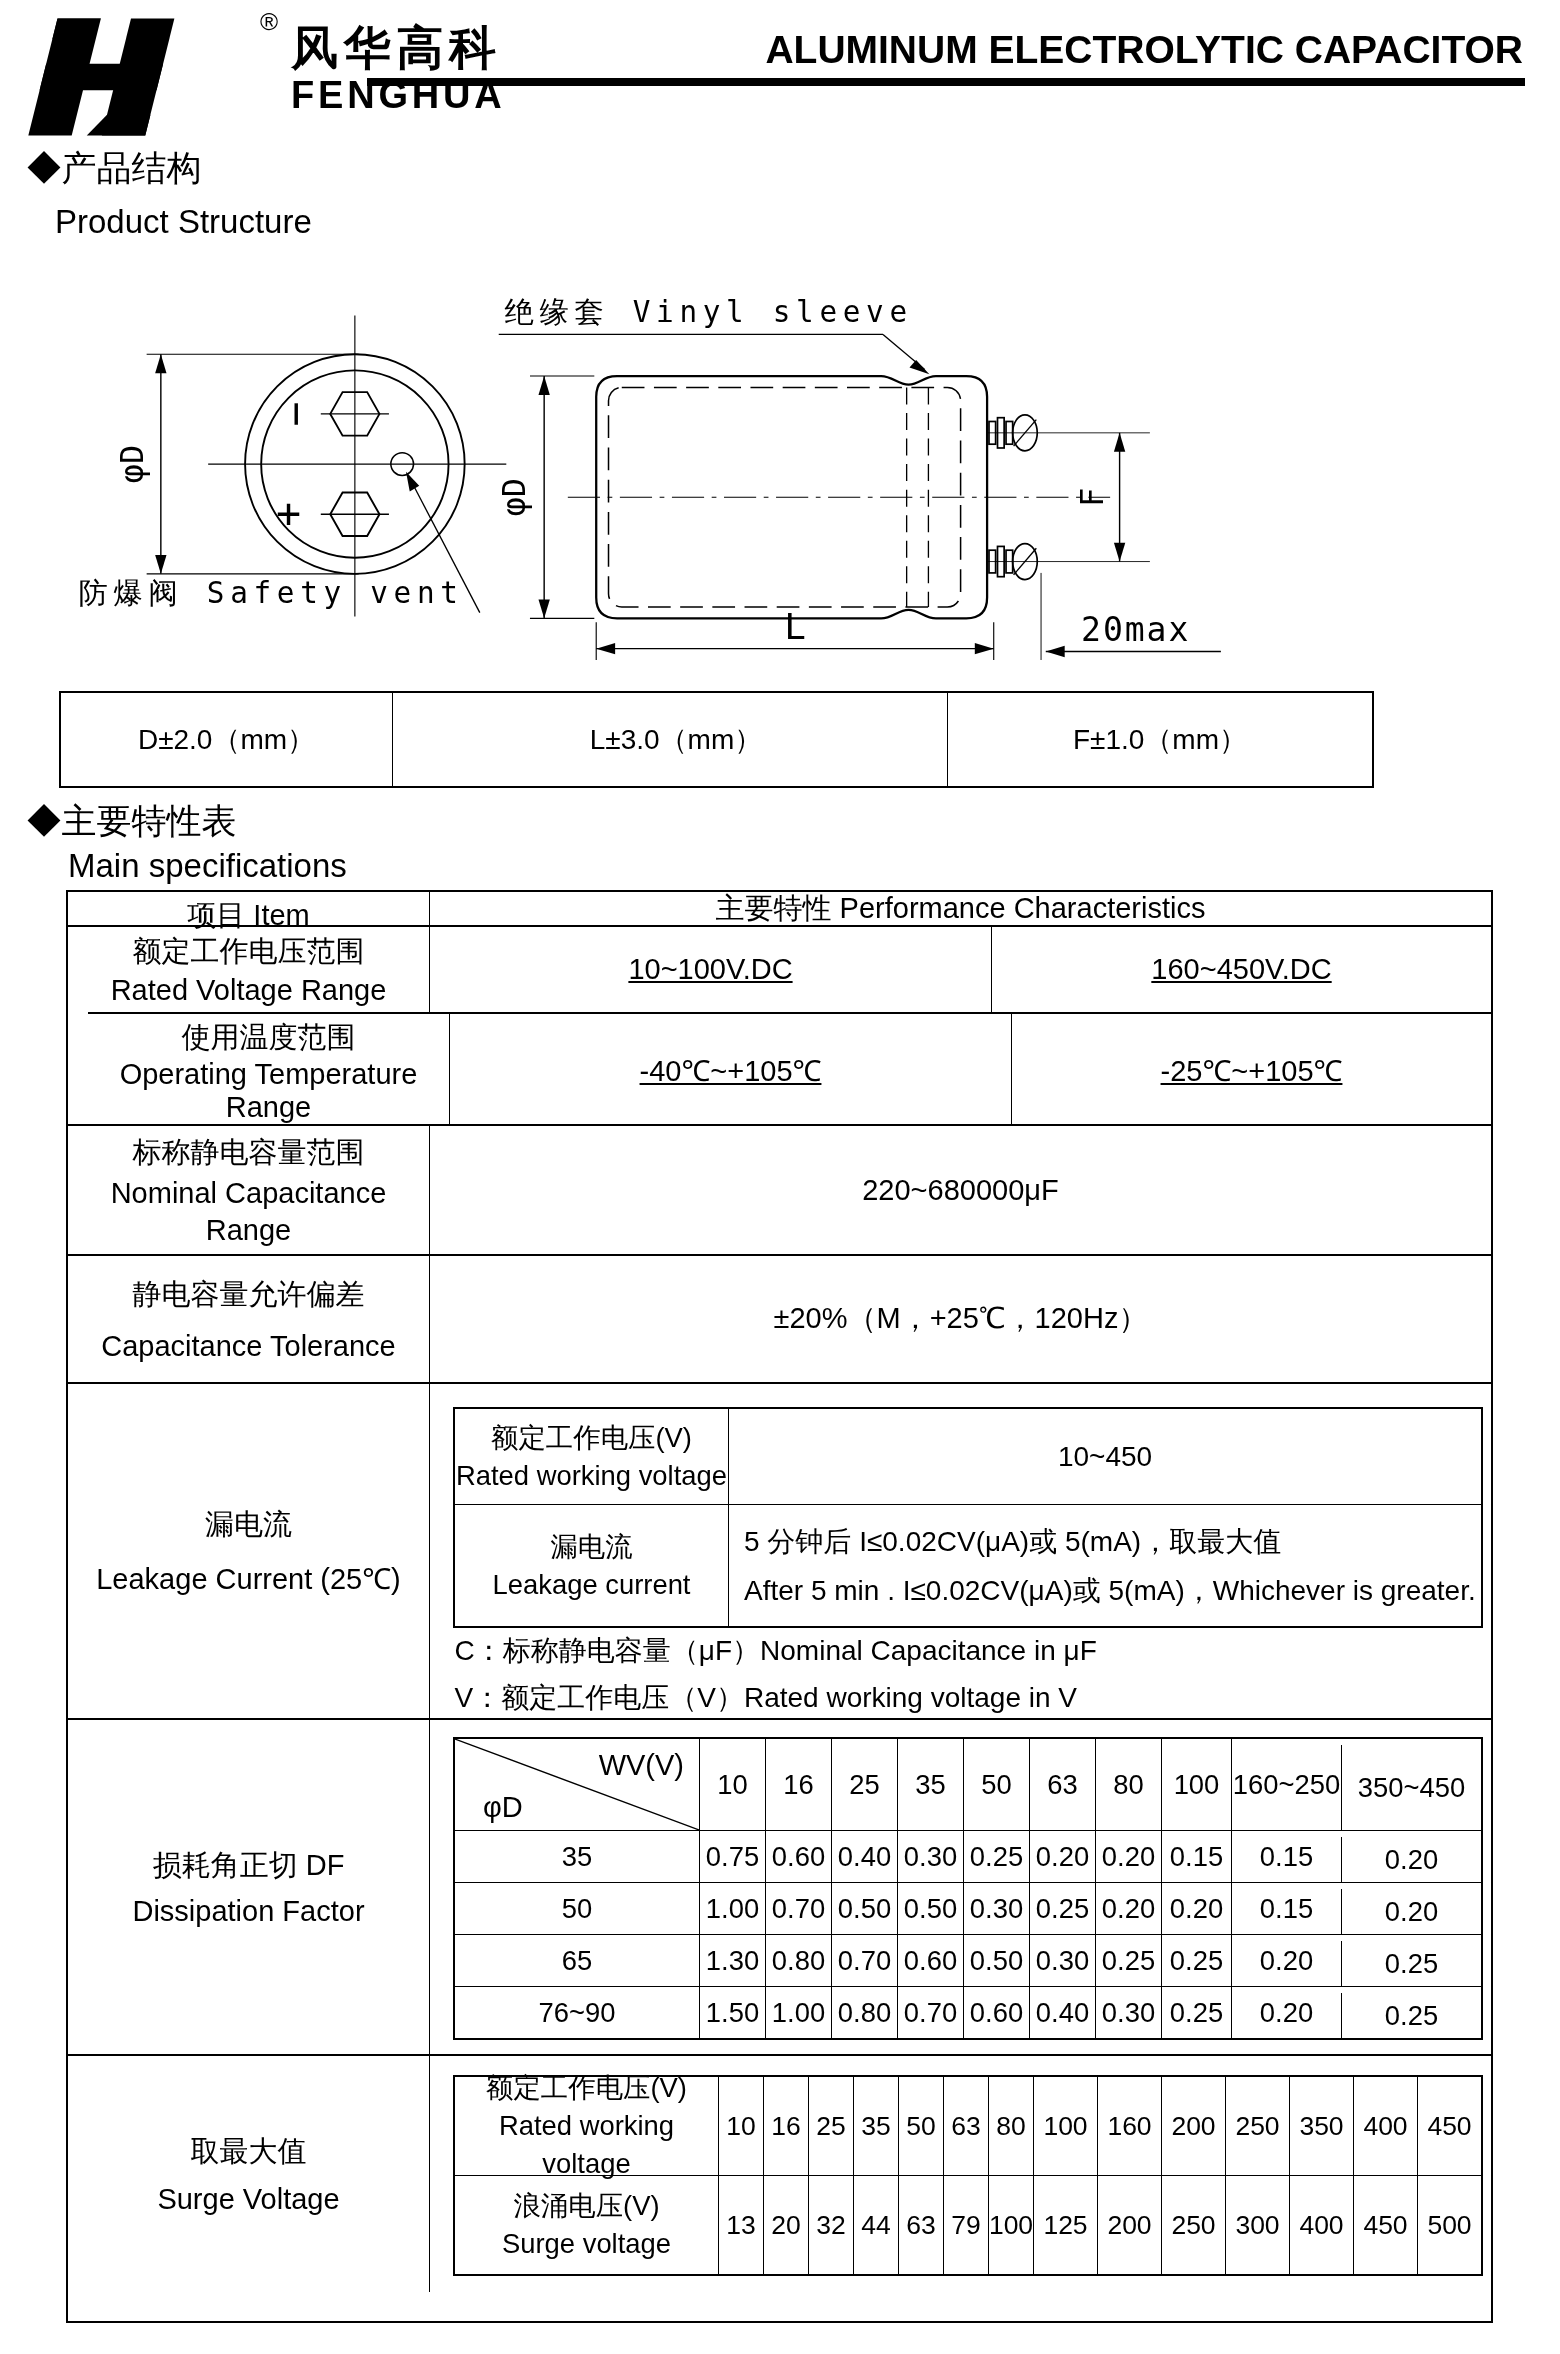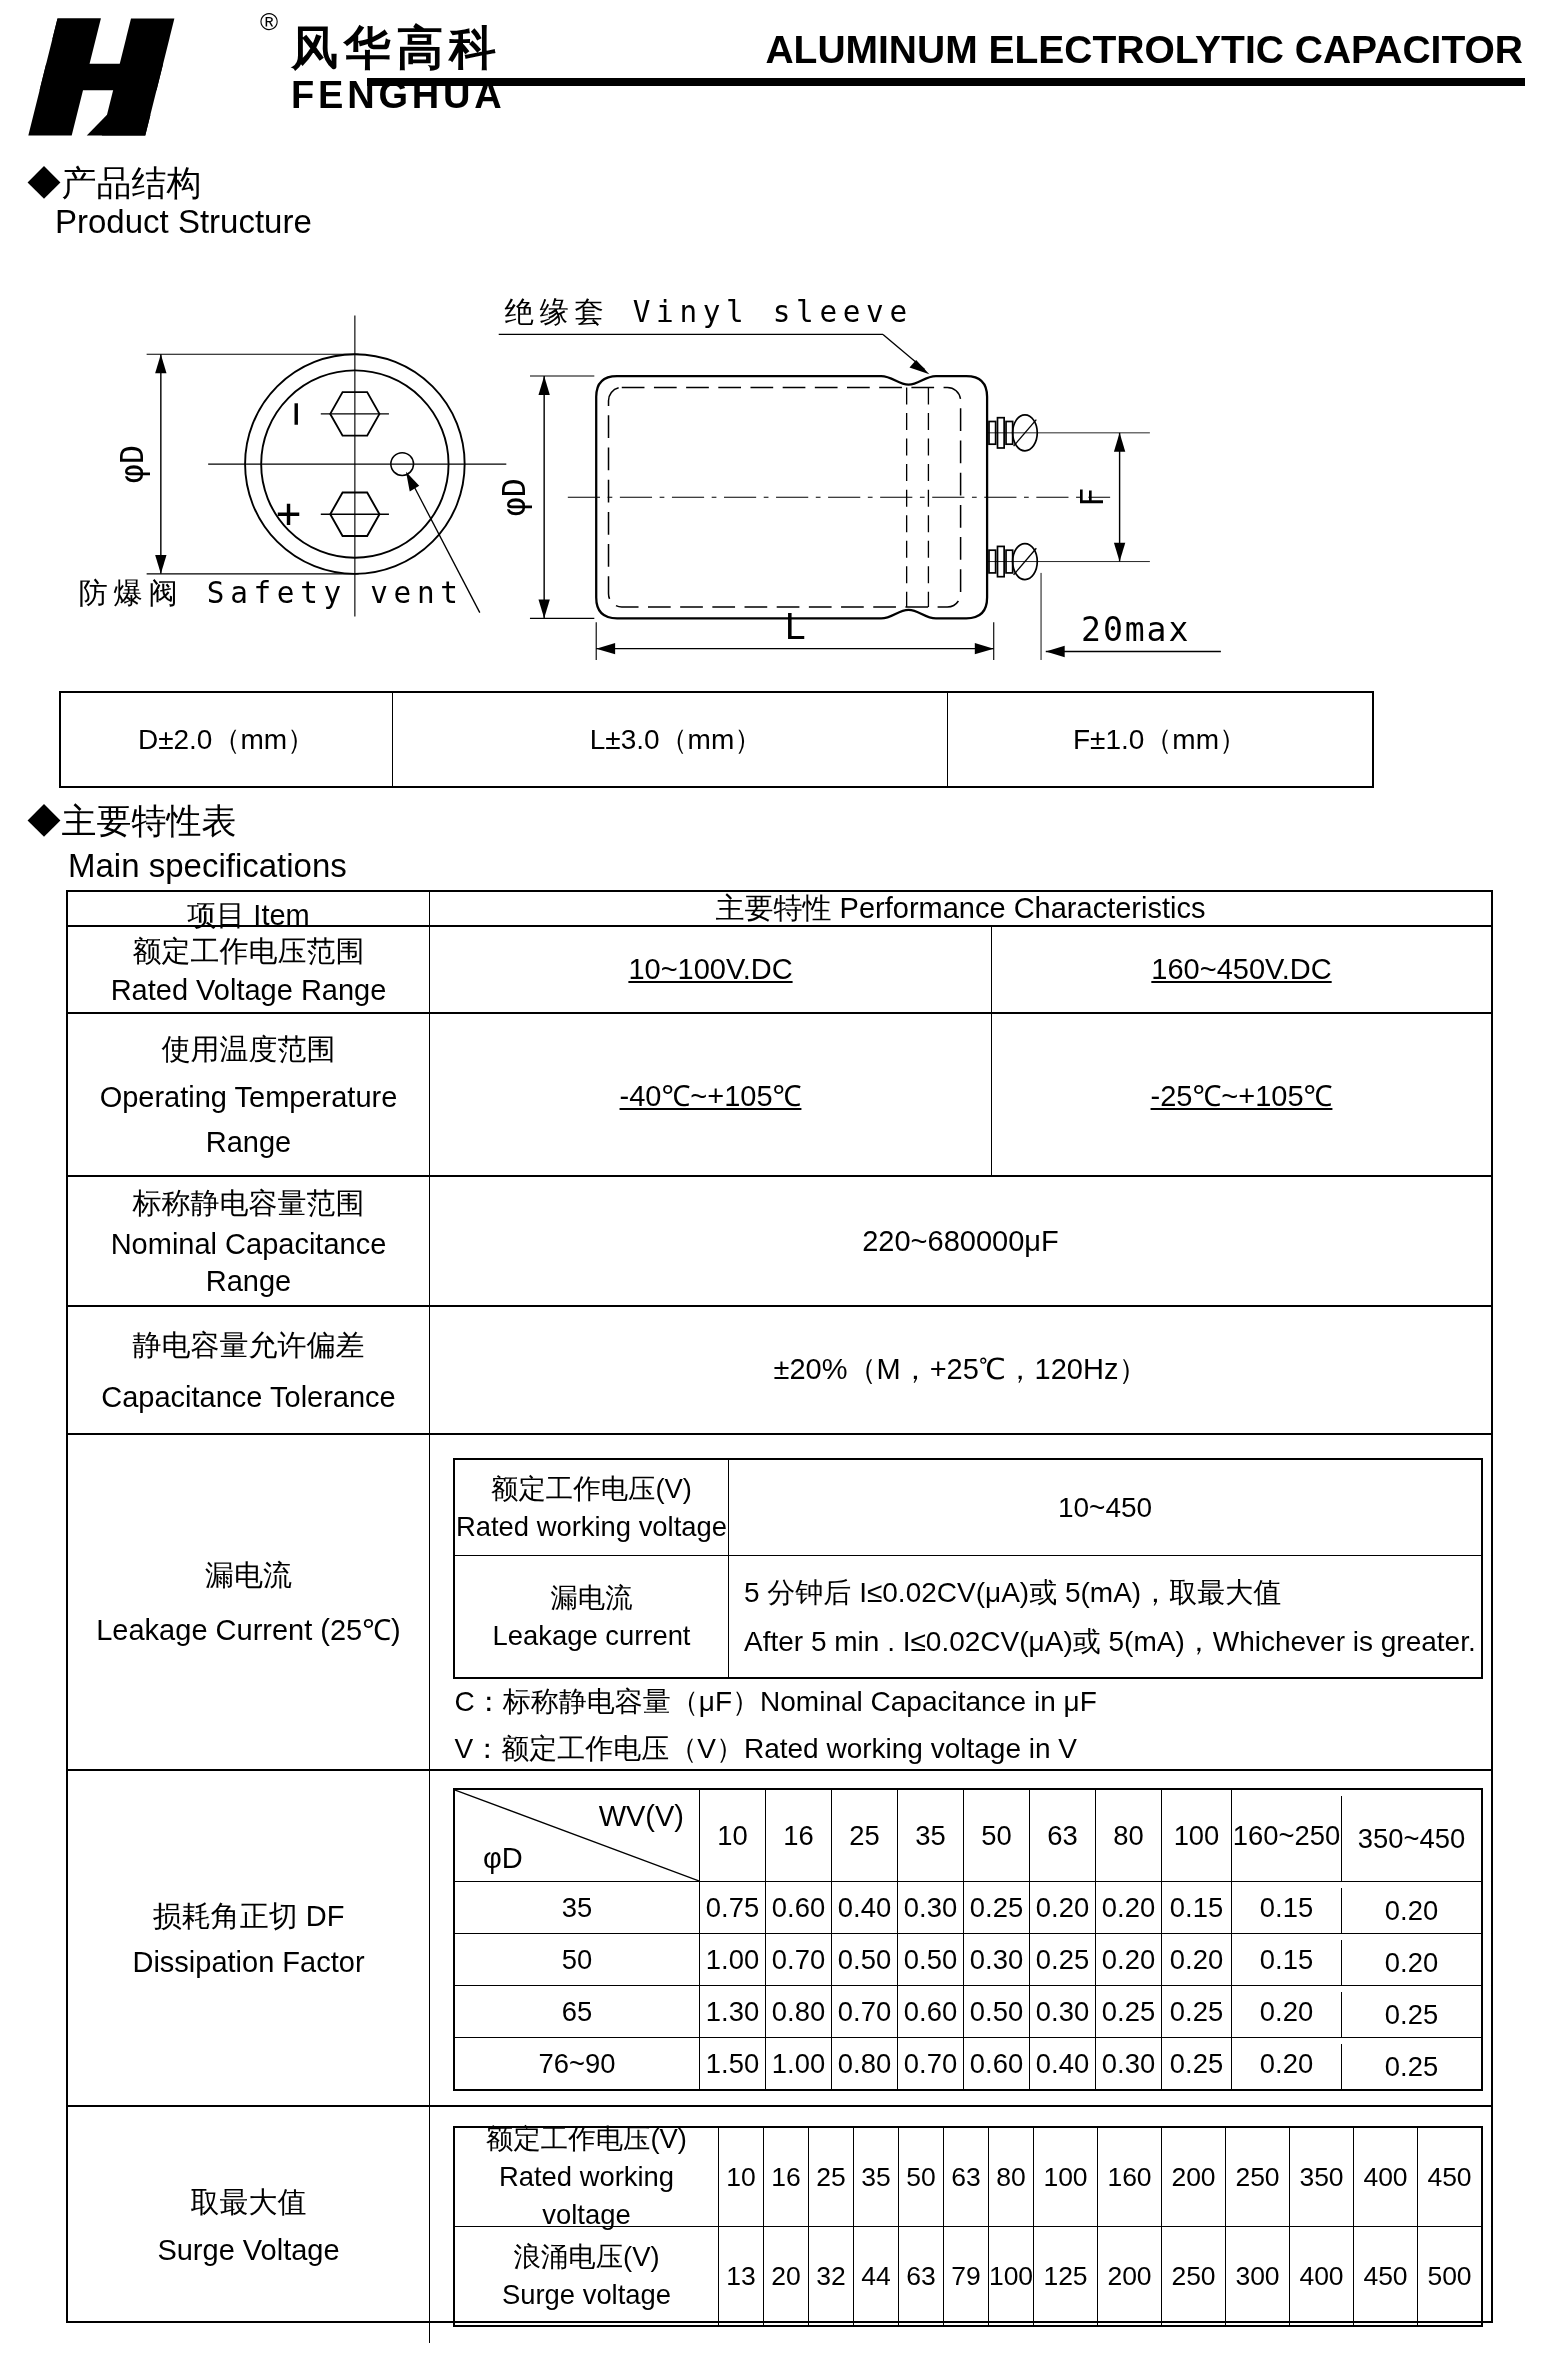--- a/index.html
+++ b/index.html
@@ -41,21 +41,21 @@
   .srow.first { border-top:none; }
   .item-col { width:362px; border-right:1.9px solid #000; display:flex; flex-direction:column;
               align-items:center; justify-content:space-evenly; text-align:center; padding:3.8px 5.7px; }
   .rest { flex:1; position:relative; display:flex; }
   .half { display:flex; align-items:center; justify-content:center;text-decoration:underline; }
   .half.h1 { width:561px; }
   .half.h2 { flex:1; border-left:1.9px solid #000; }
   .full-val { flex:1; display:flex; align-items:center; justify-content:center; }
   .hdr-cell { display:flex; align-items:center; justify-content:center; width:100%; }
 
-  .r1 { height:33px; } .r2 { height:87px; } .r3 { height:163px; } .r4 { height:130px; }
+  .r1 { height:33px; } .r2 { height:87px; } .r3 { height:112px;margin-left:20px; } .r4 { height:130px; }
   .r5 { height:128px; } .r6 { height:336px; } .r7 { height:336px; } .r8 { height:238px; }
 
   
   .leak-tbl { position:absolute; left:23px; top:23px; width:1030px; border:2.8px solid #000; }
   .leak-row { display:flex; border-top:1.9px solid #000; }
   .leak-row:first-child { border-top:none; }
   .leak-l { width:274px; border-right:1.9px solid #000; display:flex; flex-direction:column;
             align-items:center; justify-content:center; text-align:center; font-size:27.4px; line-height:38px; }
   .leak-v { flex:1; display:flex; flex-direction:column; justify-content:center; font-size:28px; }
   .lk1 { height:95px; } .lk2 { height:121px; }
@@ -101,21 +101,21 @@
     </g>
   </svg>
   <div class="reg-mark">®</div>
   <div class="brand">
     <div class="brand-cn">风华高科</div>
     <div class="brand-en">FENGHUA</div>
   </div>
   <div class="doc-title">ALUMINUM ELECTROLYTIC CAPACITOR</div>
   <div class="head-rule"></div>
 
-  <div class="sec-cn" style="left:26.5px; top:160px;">◆产品结构</div>
+  <div class="sec-cn" style="left:26.5px; top:145px;">◆产品结构</div>
   <div class="sec-en" style="left:55px; top:203px;">Product Structure</div>
 
   <svg class="drawing" width="1202" height="426" viewBox="0 0 1270 450">
 
     <g>
       <circle class="ln" cx="320" cy="205" r="116" stroke-width="2"></circle>
       <circle class="ln" cx="320" cy="205" r="99" stroke-width="2"></circle>
       <line class="ln" x1="165" y1="205" x2="480" y2="205" stroke-width="1.2"></line>
       <line class="ln" x1="320" y1="48" x2="320" y2="366" stroke-width="1.2"></line>
 

